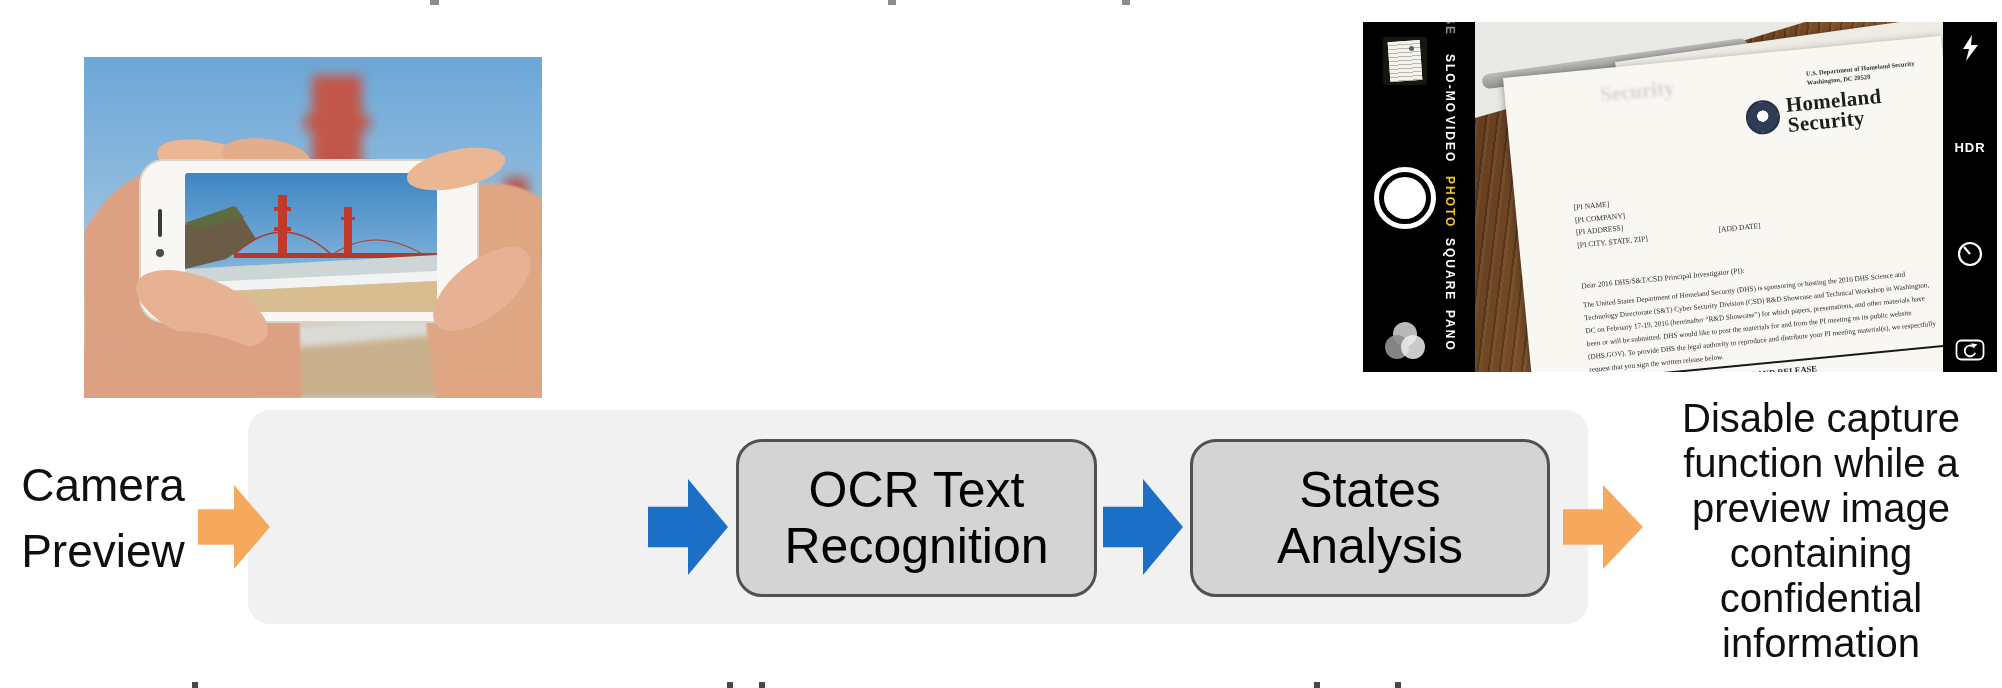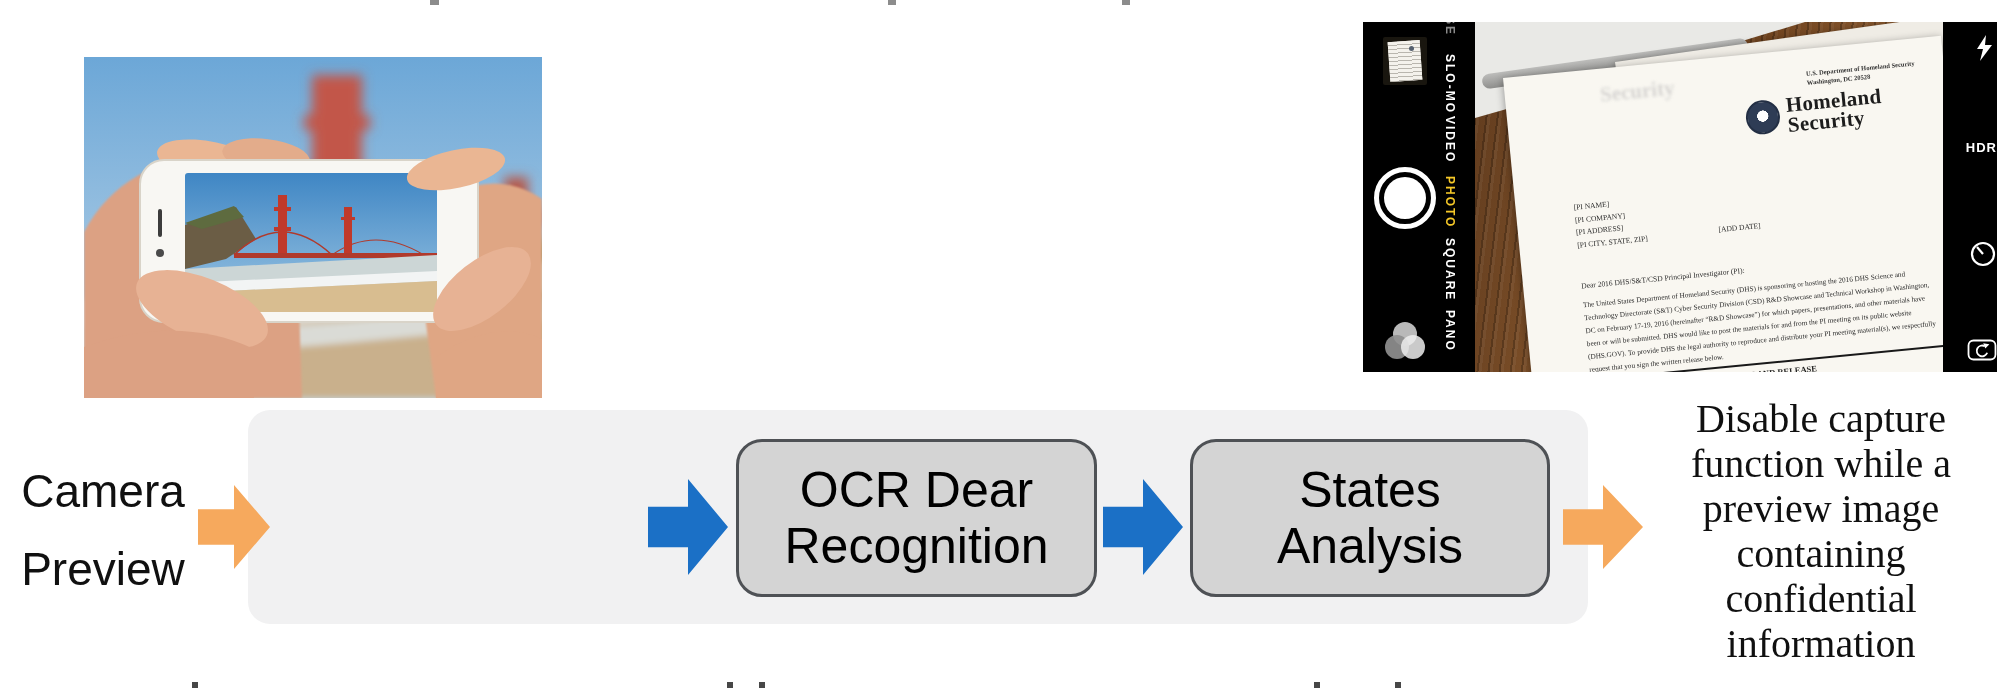--- a/index.html
+++ b/index.html
@@ -50,45 +50,45 @@
      background:radial-gradient(circle at 50% 46%,#fff 0 25%,#2e3c55 26% 100%);border:2px solid #232f44;box-sizing:border-box;}
   .brandtext{margin-left:7px;font-size:21px;line-height:20px;font-weight:600;color:#1d1d1d;letter-spacing:.3px;}
   .doc-address{position:absolute;left:58px;top:130px;font-size:7.5px;line-height:12.5px;color:#2a2a2a;}
   .doc-date{position:absolute;left:200px;top:167px;font-size:7.5px;color:#2a2a2a;}
   .doc-salutation{position:absolute;left:58px;top:210px;font-size:7.5px;color:#2a2a2a;}
   .doc-body{position:absolute;left:58px;top:228px;width:382px;font-size:7.2px;line-height:13px;color:#2a2a2a;}
   .doc-rule{position:absolute;left:40px;top:308px;width:390px;height:2px;background:#191919;}
   .doc-heading{position:absolute;left:40px;top:314px;width:390px;text-align:center;font-size:8.5px;font-weight:700;color:#1d1d1d;}
 
   .cam-right{position:absolute;right:0;top:0;width:54px;height:350px;background:#000;}
-  .rail-icon{position:absolute;left:0;width:54px;text-align:right;}
+  .rail-icon{position:absolute;left:0;width:54px;text-align:center;}
   .flash{top:12px;}
   .hdr{top:118px;color:#fff;font-size:13px;font-weight:600;letter-spacing:1px;}
   .timer{top:218px;}
   .flip{top:314px;}
 
   
   .flow-panel{position:absolute;left:248px;top:410px;width:1340px;height:214px;background:#f1f1f2;border-radius:22px;}
-  .flow-input{position:absolute;left:12px;top:452px;width:182px;text-align:center;font-size:46px;line-height:78px;
+  .flow-input{position:absolute;left:12px;top:452px;width:182px;text-align:center;font-size:46px;line-height:66px;
      color:#101010;white-space:pre-line;}
   .flow-box{position:absolute;top:439px;height:158px;background:#d4d4d4;border:3px solid #4e5155;border-radius:26px;
      box-sizing:border-box;display:flex;align-items:center;justify-content:center;}
   .flow-box span{font-size:50px;line-height:56px;color:#000;text-align:center;white-space:pre-line;}
   .b1{left:287px;width:341px;}
   .b2{left:736px;width:361px;}
   .b3{left:1190px;width:360px;}
   .arrow{position:absolute;}
   .arrow-orange{background:#f6a95d;clip-path:polygon(0 29%,50% 29%,50% 0,100% 50%,50% 100%,50% 71%,0 71%);}
   .a1{left:198px;top:485px;width:72px;height:84px;}
   .a2{left:1563px;top:485px;width:80px;height:84px;}
   .arrow-blue{background:#1b70c6;clip-path:polygon(0 29%,50% 29%,50% 0,100% 50%,50% 100%,50% 71%,0 71%);}
   .ab1{left:648px;top:479px;width:80px;height:96px;}
   .ab2{left:1103px;top:479px;width:80px;height:96px;}
   .flow-output{position:absolute;left:1640px;top:396px;width:362px;text-align:center;font-size:40px;line-height:45px;
-     color:#101010;white-space:pre-line;font-family:Liberation Serif, serif;}
+     color:#101010;white-space:pre-line;}
 </style>
 </head>
 <body>
 
 <div class="canvas">
 
   <div class="artifact" style="left:430px;top:0;width:9px;height:5px;"></div>
   <div class="artifact" style="left:888px;top:0;width:8px;height:5px;"></div>
   <div class="artifact" style="left:1122px;top:0;width:8px;height:5px;"></div>
   <div class="artifact dark" style="left:192px;top:682px;width:6px;height:6px;"></div>
@@ -262,21 +262,21 @@
 
   <div class="flow-panel"></div>
 
   <div class="flow-input">Camera
 Preview</div>
   <div class="arrow arrow-orange a1"></div>
 
   <div class="arrow arrow-blue ab1"></div>
 
   <div class="flow-box b2">
-    <span>OCR Dear
+    <span>OCR Text
 Recognition</span>
   </div>
   <div class="arrow arrow-blue ab2"></div>
 
   <div class="flow-box b3">
     <span>States
 Analysis</span>
   </div>
   <div class="arrow arrow-orange a2"></div>
 

